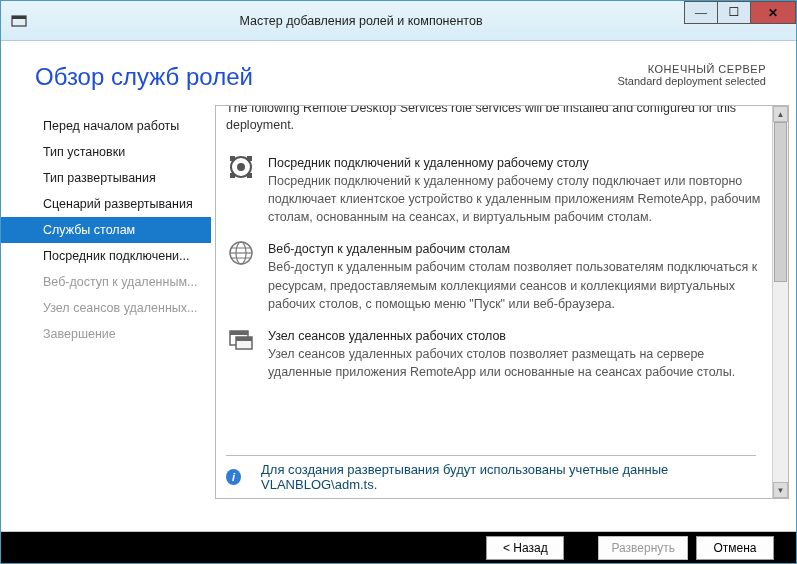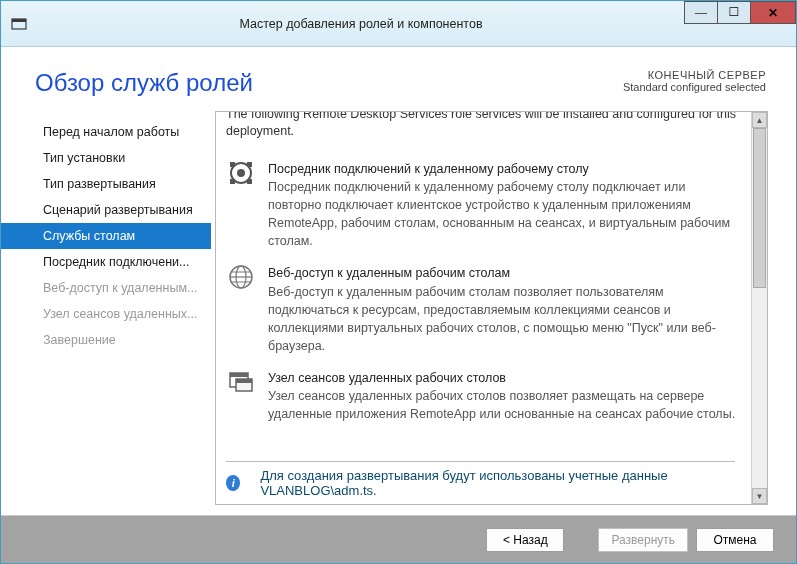--- a/index.html
+++ b/index.html
@@ -1,53 +1,53 @@
 <!DOCTYPE html>
 <html><head>
 <meta charset="utf-8">
 <style>
   * { box-sizing: border-box; margin: 0; padding: 0; font-family: "Segoe UI", Tahoma, sans-serif; }
   body { background: #fff; width: 797px; height: 564px; overflow: hidden; position: relative; border:1px solid #4a9bc4; }
-  .titlebar { height: 46px; background: linear-gradient(#e8f4fa,#d8edf7); display:flex; align-items:center; border-bottom:1px solid #b0cde0; }
+  .titlebar { height: 40px; background: linear-gradient(#e8f4fa,#d8edf7); display:flex; align-items:center; border-bottom:1px solid #b0cde0; }
   .titlebar .sys-icon { width: 24px; height: 24px; margin:0 6px; display:flex; align-items:center; justify-content:center; }
   .titlebar .title { flex:1; text-align:center; font-size:12.5px; color:#222; }
   .win-btns { display:flex; height:100%; }
   .win-btn { width:34px; height:23px; border:1px solid #555; margin-left:-1px; background:#d8e8f2; display:flex; align-items:center; justify-content:center; font-size:12px; }
   .win-btn.close { background:#c75050; color:#000; width:46px; font-weight:bold; }
   .win-btn.min, .win-btn.max { font-family: "Segoe UI Symbol"; }
 
   .header { padding: 22px 30px 10px 34px; display:flex; justify-content:space-between; align-items:flex-start; }
   .header h1 { font-size:24px; font-weight:300; color:#1d4ed8; }
   .header .right { text-align:right; font-size:11px; color:#444; }
   .header .right .line1 { letter-spacing:0.5px; }
 
   .body { display:flex; height: 398px; padding-top:4px; }
   .nav { width: 210px; padding:8px 0 0 0; }
   .nav-item { font-size:12.5px; padding:6px 8px 6px 42px; color:#1a1a1a; cursor:pointer; white-space:nowrap; overflow:hidden; text-overflow:ellipsis; }
   .nav-item.selected { background:#1979ca; color:#fff; }
   .nav-item.disabled { color:#9a9a9a; cursor:default; }
 
-  .content { flex:1; margin: 0 28px 0 4px; border:1px solid #b8b8b8; position:relative; background:#fff; overflow:hidden; }
+  .content { flex:1; margin: 0 7px 0 4px; border:1px solid #b8b8b8; position:relative; background:#fff; overflow:hidden; }
   .content-inner { position:absolute; top:0; left:0; right:16px; bottom:0; padding: 0 10px 8px 10px; overflow:hidden; }
   .scrollbar { position:absolute; right:0; top:0; bottom:0; width:16px; background:#efefef; border-left:1px solid #d0d0d0; }
   .sb-btn { height:16px; background:#dcdcdc; border:1px solid #b8b8b8; display:flex; align-items:center; justify-content:center; font-size:8px; color:#555;}
   .sb-thumb { position:absolute; top:16px; height:160px; left:1px; right:1px; background:#cfcfcf; border:1px solid #a8a8a8; }
   .sb-btn.bottom { position:absolute; bottom:0; left:0; right:0; }
 
   .intro { font-size:12.5px; color:#333; padding:0 0 10px 0; line-height:1.35; }
   .intro.cut { margin-top:-6px; }
   .role { display:flex; margin:10px 0 14px 0; }
   .role .ico { width:30px; height:30px; flex:0 0 30px; margin-right:12px; display:flex; align-items:flex-start; justify-content:center;}
   .role .txt { font-size:12.5px; color:#555; line-height:1.45; }
   .role .txt .name { color:#222; font-weight:400; }
   .footer-note { display:flex; align-items:center; position:absolute; bottom:6px; left:10px; right:16px; border-top:1px solid #bbb; padding-top:6px;}
   .footer-note .info-ico { width:16px; height:16px; border-radius:50%; background:#2e7cd6; color:#fff; font-size:11px; display:flex; align-items:center; justify-content:center; margin-right:20px; font-style:italic; font-weight:bold;}
   .footer-note .msg { font-size:13px; color:#0c4a6e; }
 
-  .buttons { position:absolute; bottom:0; left:0; right:0; height:48px; border-top:1px solid #c8c8c8; background:#a3a3a3; display:flex; justify-content:flex-end; align-items:center; padding-right:22px; gap:8px; }
+  .buttons { position:absolute; bottom:0; left:0; right:0; height:32px; border-top:1px solid #c8c8c8; background:#000000; display:flex; justify-content:flex-end; align-items:center; padding-right:22px; gap:8px; }
   .btn { height:24px; min-width:78px; padding:0 12px; font-size:12px; background:#fdfdfd; border:1px solid #9c9c9c; cursor:pointer; }
   .btn.disabled { color:#9a9a9a; border-color:#c0c0c0; cursor:default; }
   .btn-spacer { width:18px; }
 
   svg { display:block; }
 </style>
 </head>
 <body>
 
 <div class="titlebar">
@@ -62,21 +62,21 @@
     <div class="win-btn min">—</div>
     <div class="win-btn max">☐</div>
     <div class="win-btn close">✕</div>
   </div>
 </div>
 
 <div class="header">
   <h1>Обзор служб ролей</h1>
   <div class="right">
     <div class="line1">КОНЕЧНЫЙ СЕРВЕР</div>
-    <div>Standard configured selected</div>
+    <div>Standard deployment selected</div>
   </div>
 </div>
 
 <div class="body">
   <div class="nav">
     <div class="nav-item">Перед началом работы</div>
     <div class="nav-item">Тип установки</div>
     <div class="nav-item">Тип развертывания</div>
     <div class="nav-item">Сценарий развертывания</div>
     <div class="nav-item selected">Службы столам</div>

